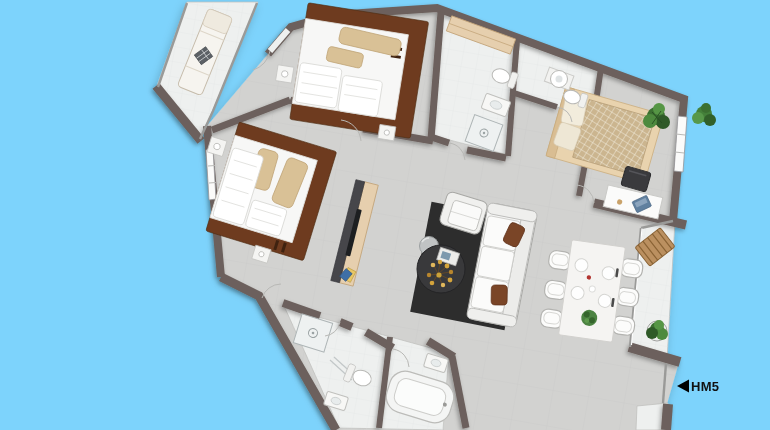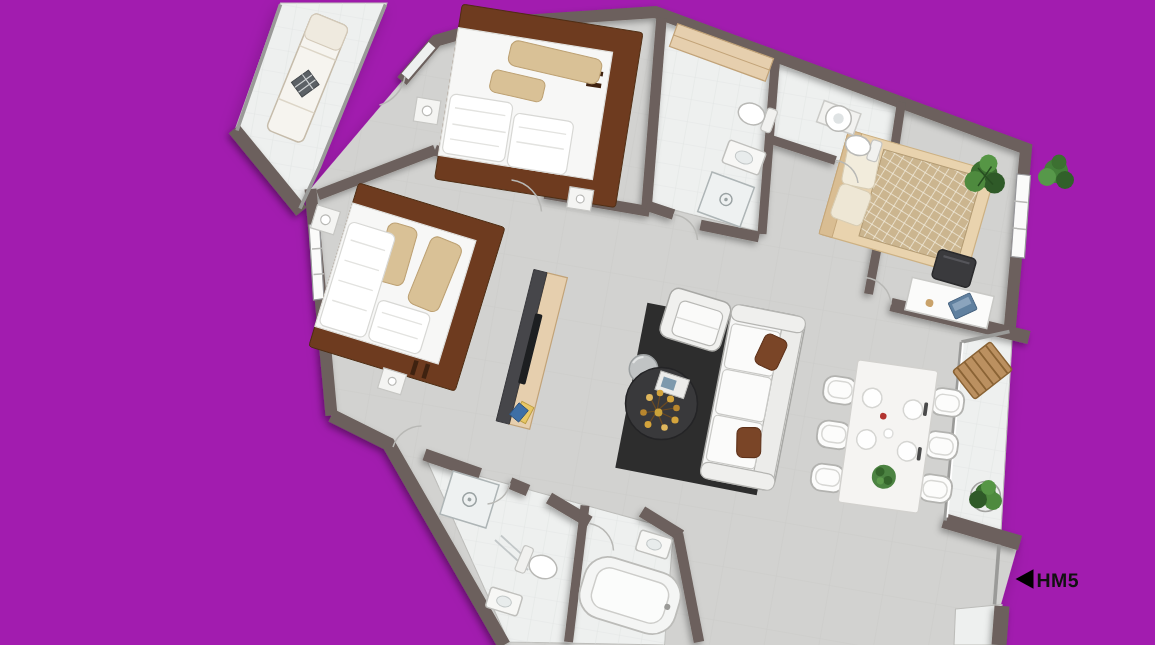--- a/index.html
+++ b/index.html
@@ -1,16 +1,16 @@
 <!DOCTYPE html>
 <html style="--wall: #6c615d; --floor: #d2d2d0; --floorLight: #eef0ef; --glass: #fbfbfa; --bedFrame: #6e3b1f; --bedding: #f7f7f6; --pillow: #d9c196; --wood: #e6cfae; --woodDark: #c2a378; --bench: #bb9060; --tvDark: #46464a; --tv: #1d1f21; --rug: #2d2d2d; --tableDark: #39393b; --sofa: #f6f6f5; --sofaLine: #a8a8a5; --cushion: #7a4527; --plant: #3c7031; --plantLight: #569645; --plantDark: #2f5a28; --laptop: #60809f; --flower: #d4a43c; --fixture: #ffffff; --fixtureLine: #b9b9b6; --label: #111111;"><head>
 <meta charset="utf-8">
 <style>
   html,body{margin:0;padding:0;background:#ffffff;}
-  .stage{position:relative;width:770px;height:430px;background:#a21caf;overflow:hidden;
+  .stage{position:relative;width:770px;height:430px;background:#7dd3fc;overflow:hidden;
          font-family:"Liberation Sans",sans-serif;}
   svg{display:block}
   .floor{fill:var(--floor)}
   .lfloor{fill:var(--floorLight);stroke:#bdbdba;stroke-width:.7}
   .wall{stroke:var(--wall);fill:none}
   .win{fill:var(--glass);stroke:#97979a;stroke-width:.8}
   .rail{fill:none;stroke:#9a9a98;stroke-width:2.4}
   .bframe{fill:var(--bedFrame);stroke:#4d2c12;stroke-width:.6}
   .mat{fill:var(--bedding);stroke:#e0e0dd;stroke-width:.8}
   .pil{fill:var(--pillow);stroke:#bda173;stroke-width:.7}

